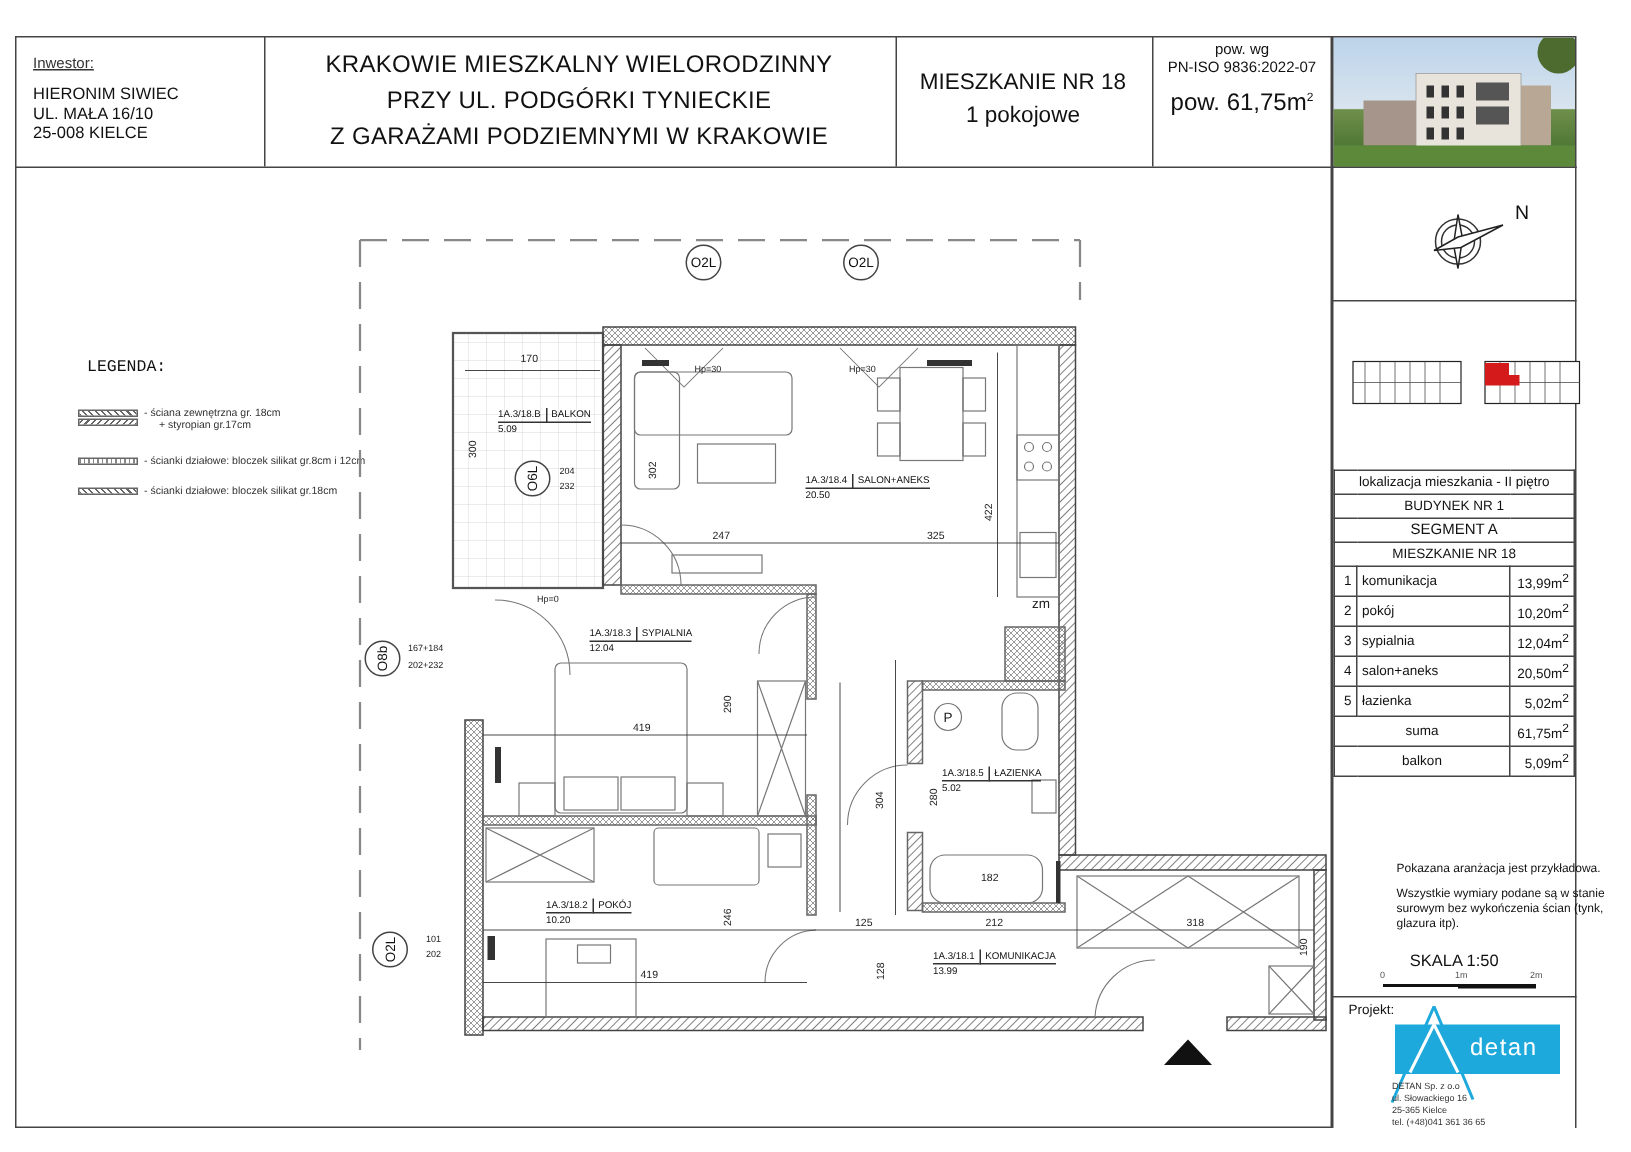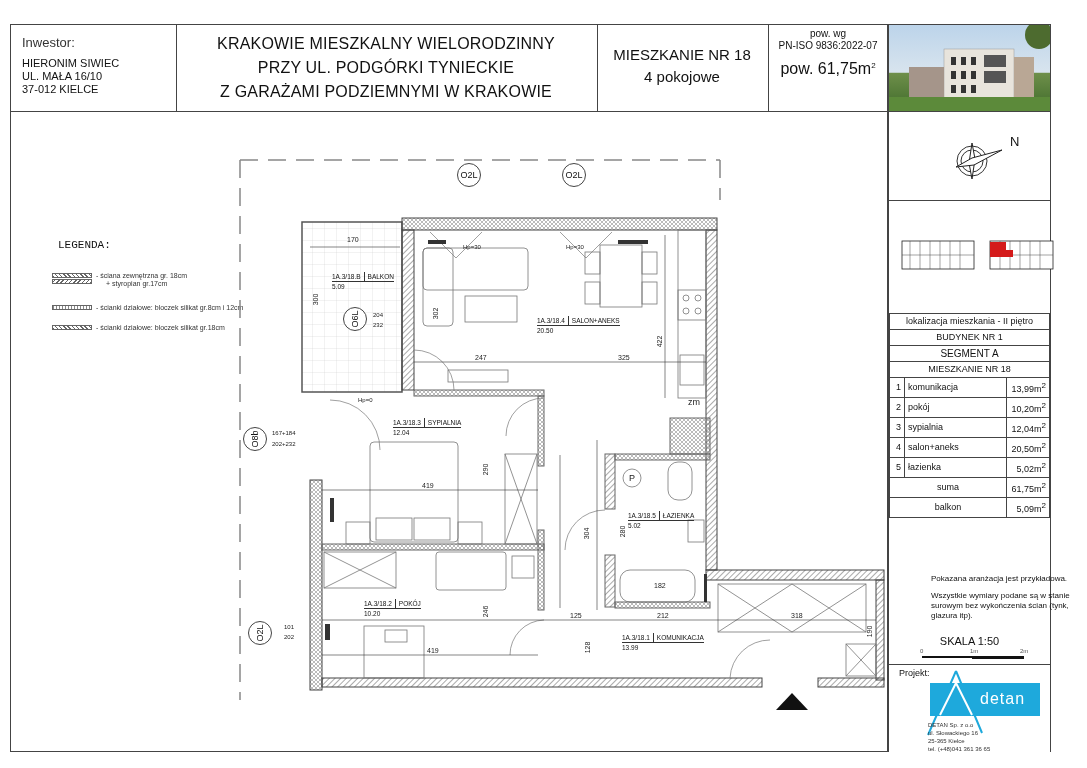--- a/index.html
+++ b/index.html
@@ -2,21 +2,21 @@
 <html><head>
 <meta charset="utf-8">
 <style>
   html,body{margin:0;padding:0;background:#fff;}
   body{width:1087px;height:768px;position:relative;overflow:hidden;font-family:"Liberation Sans",sans-serif;color:#111;}
   .abs{position:absolute;}
   .frame{position:absolute;left:10px;top:24px;width:878px;height:728px;border:1px solid #444;box-sizing:border-box;}
   .vline{position:absolute;width:1px;background:#444;}
   .hline{position:absolute;height:1px;background:#444;}
   .hdr-inv{left:22px;top:36px;font-size:11px;line-height:13px;}
-  .hdr-inv .lbl{font-size:13px;color:#333;margin-bottom:8px;}
+  .hdr-inv .lbl{font-size:10px;color:#333;margin-bottom:8px;text-decoration:underline;}
   .hdr-title{left:176px;top:32px;width:420px;text-align:center;font-size:16px;line-height:24px;letter-spacing:0.2px;}
   .hdr-apt{left:597px;top:44px;width:170px;text-align:center;font-size:15px;line-height:22px;}
   .hdr-area{left:768px;top:28px;width:120px;text-align:center;}
   .hdr-area .small{font-size:10px;line-height:12px;}
   .hdr-area .big{font-size:16px;margin-top:8px;}
   sup{font-size:8px;}
   .photo{left:888px;top:24px;width:163px;height:88px;border:1px solid #444;box-sizing:border-box;overflow:hidden;background:linear-gradient(#bcd4ea 0%,#d8e4ee 55%,#6e8f4a 56%,#3f6a2a 100%);}
   .rpanel{left:888px;top:111px;width:163px;height:641px;border-left:1px solid #444;border-right:1px solid #444;box-sizing:border-box;}
   .compass{left:950px;top:135px;}
   .compass-n{left:1010px;top:134px;font-size:13px;}
@@ -47,30 +47,30 @@
 <div class="frame"></div>
 <div class="hline" style="left:10px;top:111px;width:1041px;"></div>
 <div class="vline" style="left:176px;top:24px;height:87px;"></div>
 <div class="vline" style="left:597px;top:24px;height:87px;"></div>
 <div class="vline" style="left:768px;top:24px;height:87px;"></div>
 
 <div class="abs hdr-inv">
   <div class="lbl">Inwestor:</div>
   <div>HIERONIM SIWIEC</div>
   <div>UL. MAŁA 16/10</div>
-  <div>37-012 KIELCE</div>
+  <div>25-008 KIELCE</div>
 </div>
 <div class="abs hdr-title">
   <div>KRAKOWIE MIESZKALNY WIELORODZINNY</div>
   <div>PRZY UL. PODGÓRKI TYNIECKIE</div>
   <div>Z GARAŻAMI PODZIEMNYMI W KRAKOWIE</div>
 </div>
 <div class="abs hdr-apt">
   <div>MIESZKANIE NR 18</div>
-  <div>4 pokojowe</div>
+  <div>1 pokojowe</div>
 </div>
 <div class="abs hdr-area">
   <div class="small">pow. wg</div>
   <div class="small">PN-ISO 9836:2022-07</div>
   <div class="big"><span>pow. 61,75m</span><sup>2</sup></div>
 </div>
 <div class="abs photo">
   <svg width="163" height="88">
     <rect x="55" y="24" width="70" height="50" fill="#e8e4dc" stroke="#999" stroke-width="0.5"></rect>
     <rect x="125" y="32" width="20" height="40" fill="#b9a795"></rect>

